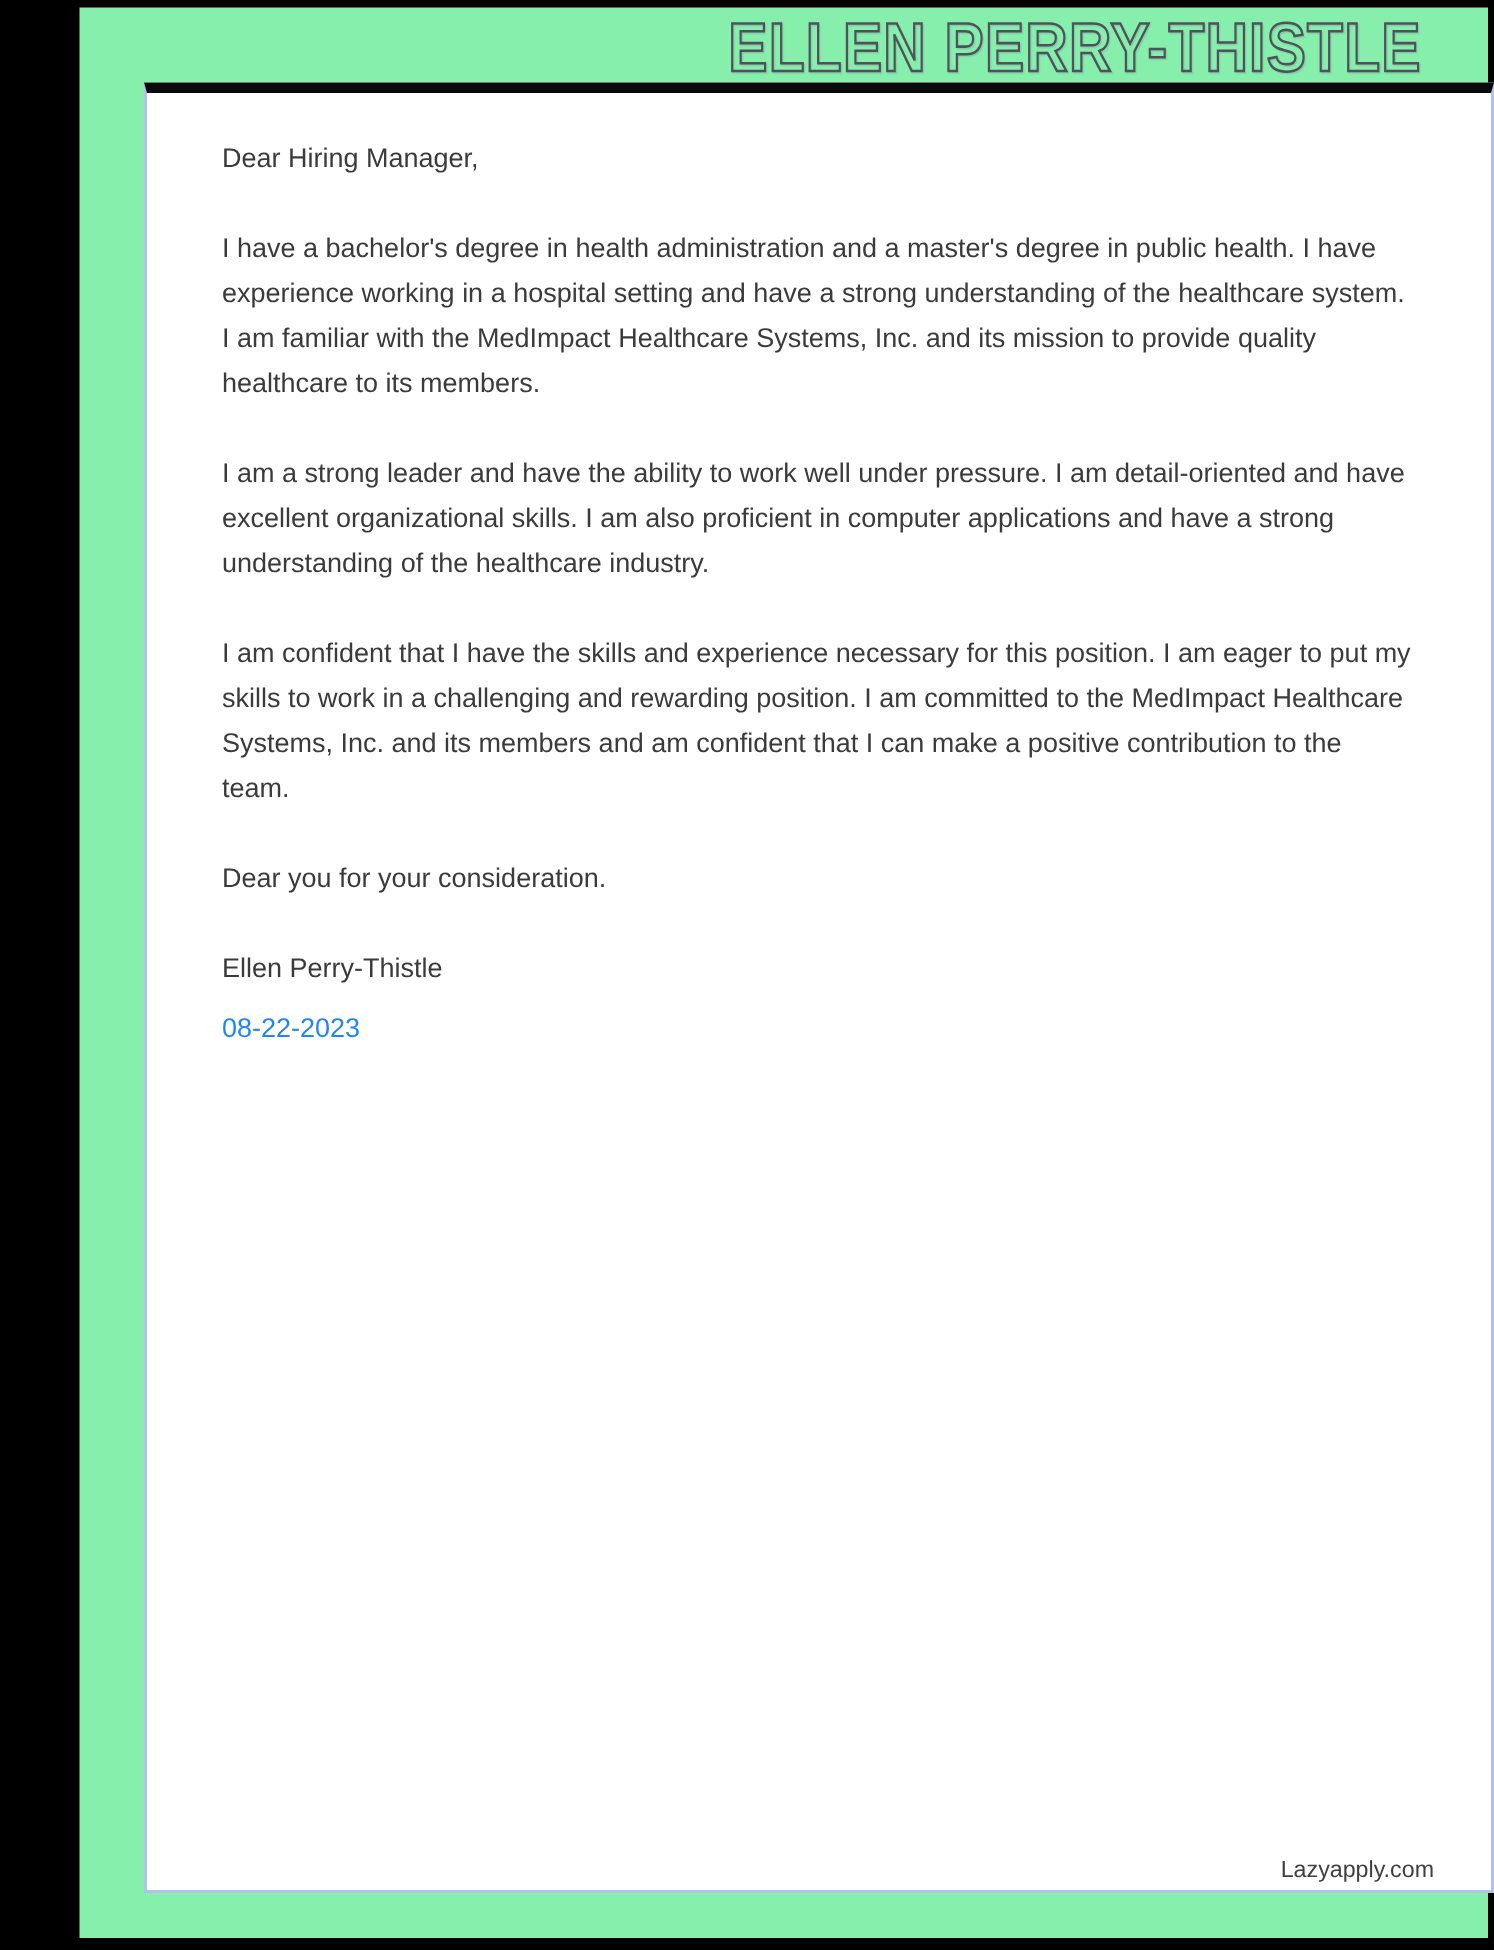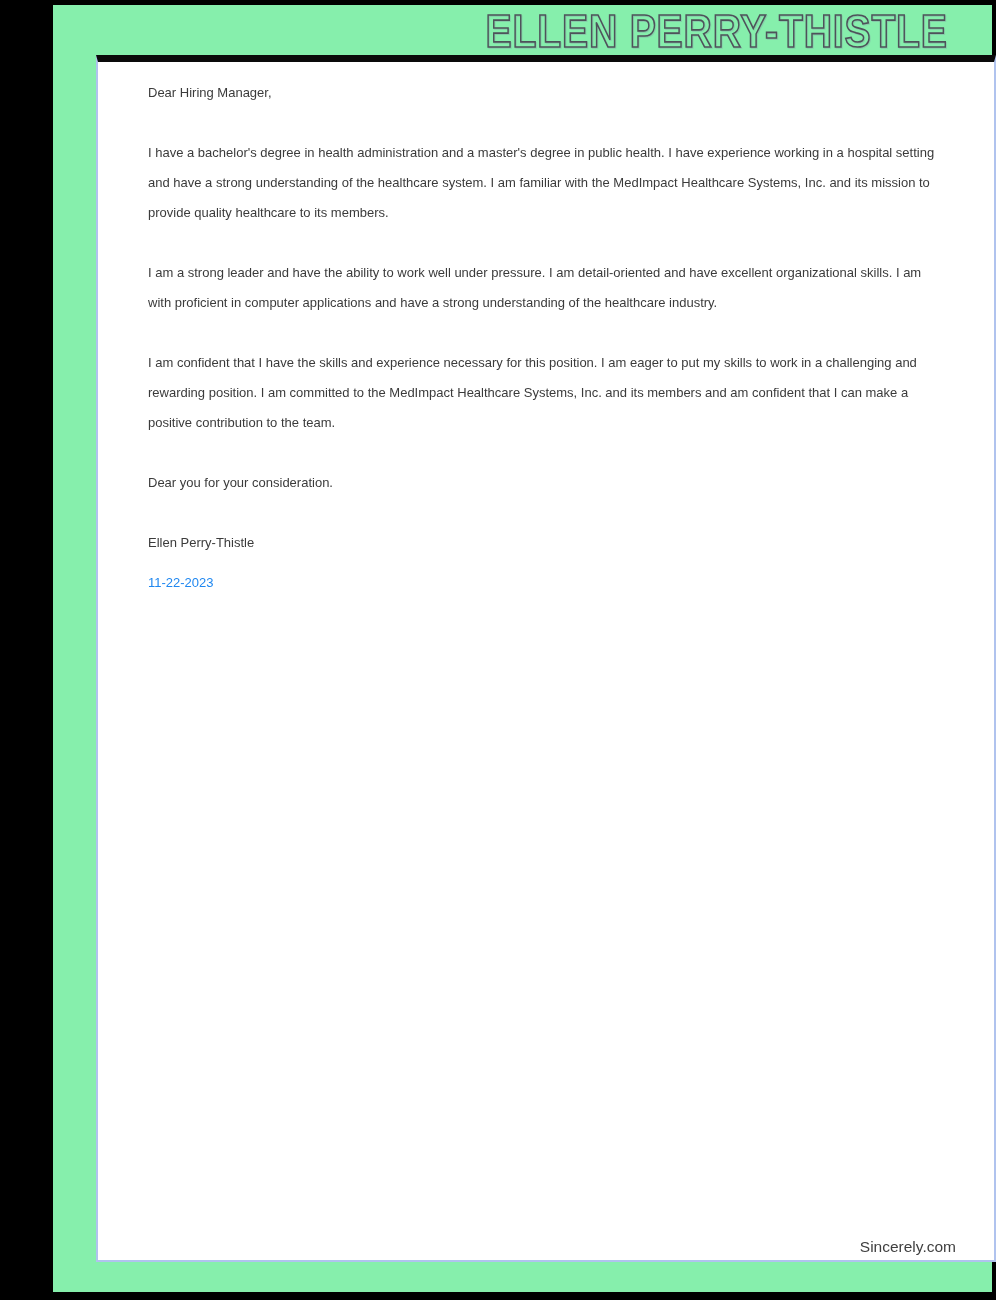--- a/index.html
+++ b/index.html
@@ -39,23 +39,23 @@
     left: 43px; top: 50px;
     width: 900px; height: 1207px;
     box-sizing: border-box;
     background: #ffffff;
     border-top: 7px solid #0a0a0a;
     border-left: 2px solid #b0c3ee;
     border-right: 2px solid #b0c3ee;
     border-bottom: 2px solid #b0c3ee;
   }
   .content {
-    padding: 16px 50px 0 50px;
+    padding: 28px 50px 0 50px;
     color: #3b3b3b;
-    font-size: 13px;
+    font-size: 18px;
     line-height: 30px;
   }
   .content p { margin: 0 0 30px 0; }
   p.signature { margin-bottom: 10px; }
   p.date {
     margin-bottom: 0;
     color: #1f87f0;
   }
   .brand-watermark {
     position: absolute;
@@ -70,22 +70,22 @@
 <div class="canvas">
 
   <div class="letterhead">
     <div class="letterhead-name">ELLEN PERRY-THISTLE</div>
   </div>
 
   <div class="page">
     <div class="content">
       <p>Dear Hiring Manager,</p>
       <p>I have a bachelor's degree in health administration and a master's degree in public health. I have experience working in a hospital setting and have a strong understanding of the healthcare system. I am familiar with the MedImpact Healthcare Systems, Inc. and its mission to provide quality healthcare to its members.</p>
-      <p>I am a strong leader and have the ability to work well under pressure. I am detail-oriented and have excellent organizational skills. I am with proficient in computer applications and have a strong understanding of the healthcare industry.</p>
+      <p>I am a strong leader and have the ability to work well under pressure. I am detail-oriented and have excellent organizational skills. I am also proficient in computer applications and have a strong understanding of the healthcare industry.</p>
       <p>I am confident that I have the skills and experience necessary for this position. I am eager to put my skills to work in a challenging and rewarding position. I am committed to the MedImpact Healthcare Systems, Inc. and its members and am confident that I can make a positive contribution to the team.</p>
       <p>Dear you for your consideration.</p>
       <p class="signature">Ellen Perry-Thistle</p>
-      <p class="date">11-22-2023</p>
+      <p class="date">08-22-2023</p>
     </div>
-    <div class="brand-watermark">Sincerely.com</div>
+    <div class="brand-watermark">Lazyapply.com</div>
   </div>
 
 </div>
 
 </body></html>

